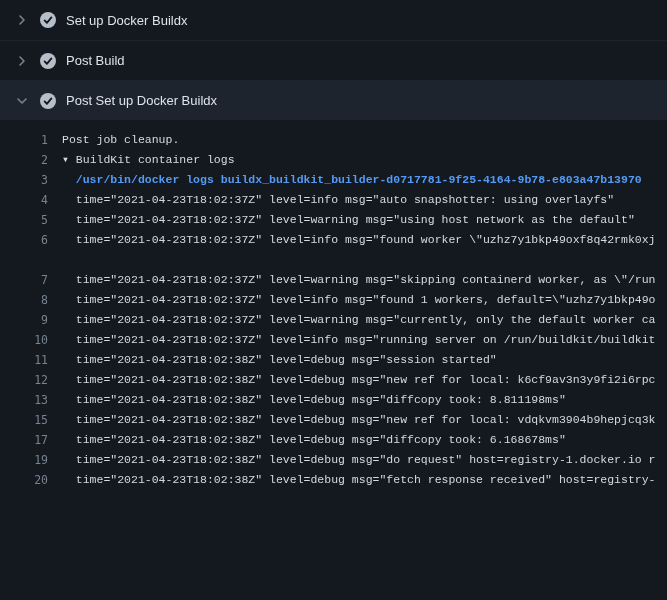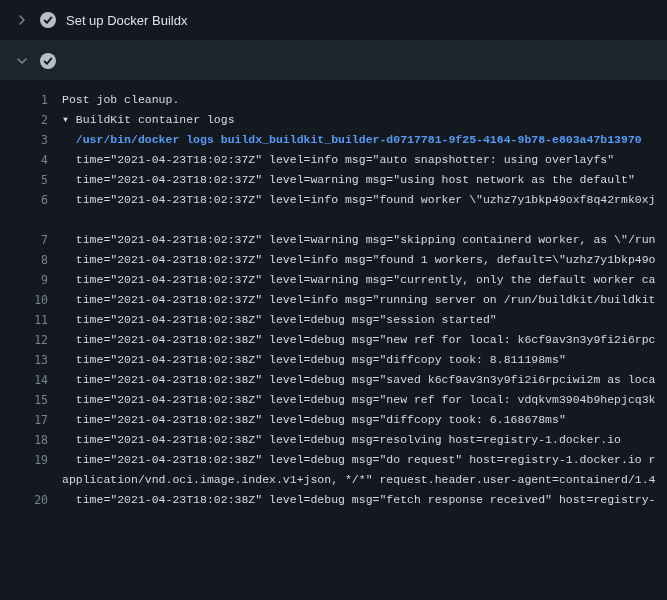--- a/index.html
+++ b/index.html
@@ -65,33 +65,48 @@
     <span class="status">
       <svg width="16" height="16" viewBox="0 0 16 16">
         <circle cx="8" cy="8" r="8" fill="#b6bec9"></circle>
         <path d="M4.6 8.4l2.3 2.4 4.5-5.4" fill="none" stroke="#14181f" stroke-width="1.8" stroke-linecap="round" stroke-linejoin="round"></path>
       </svg>
     </span>
     <span class="section-label">Set up Docker Buildx</span>
   </div>
 
 
+  <div class="section-row">
+    <span class="chev">
+      <svg width="16" height="16" viewBox="0 0 16 16">
+        <path d="M6 4l4 4-4 4" fill="none" stroke="#768390" stroke-width="1.6" stroke-linecap="round" stroke-linejoin="round"></path>
+      </svg>
+    </span>
+    <span class="status">
+      <svg width="16" height="16" viewBox="0 0 16 16">
+        <circle cx="8" cy="8" r="8" fill="#b6bec9"></circle>
+        <path d="M4.6 8.4l2.3 2.4 4.5-5.4" fill="none" stroke="#14181f" stroke-width="1.8" stroke-linecap="round" stroke-linejoin="round"></path>
+      </svg>
+    </span>
+    <span class="section-label">Post Build</span>
+  </div>
 
   <div class="section-row expanded">
     <span class="chev">
       <svg width="16" height="16" viewBox="0 0 16 16">
         <path d="M6 4l4 4-4 4" fill="none" stroke="#768390" stroke-width="1.6" stroke-linecap="round" stroke-linejoin="round"></path>
       </svg>
     </span>
     <span class="status">
       <svg width="16" height="16" viewBox="0 0 16 16">
         <circle cx="8" cy="8" r="8" fill="#b6bec9"></circle>
         <path d="M4.6 8.4l2.3 2.4 4.5-5.4" fill="none" stroke="#14181f" stroke-width="1.8" stroke-linecap="round" stroke-linejoin="round"></path>
       </svg>
     </span>
+    <span class="section-label">Post Set up Docker Buildx</span>
   </div>
 </div>
   <div class="log" id="log-container">
   <div class="log-row">
     <span class="log-num">1</span>
     <span class="log-text">Post job cleanup.</span>
   </div>
 
   <div class="log-row">
     <span class="log-num">2</span>
@@ -150,49 +165,37 @@
   <div class="log-row">
     <span class="log-num">12</span>
     <span class="log-text">  time="2021-04-23T18:02:38Z" level=debug msg="new ref for local: k6cf9av3n3y9fi2i6rpc</span>
   </div>
 
   <div class="log-row">
     <span class="log-num">13</span>
     <span class="log-text">  time="2021-04-23T18:02:38Z" level=debug msg="diffcopy took: 8.811198ms"</span>
   </div>
 
-  <div class="log-row">
-    <span class="log-num">14</span>
-    <span class="log-text">  time="2021-04-23T18:02:38Z" level=debug msg="saved k6cf9av3n3y9fi2i6rpciwi2m as loca</span>
-  </div>
 
   <div class="log-row">
     <span class="log-num">15</span>
     <span class="log-text">  time="2021-04-23T18:02:38Z" level=debug msg="new ref for local: vdqkvm3904b9hepjcq3k</span>
   </div>
 
   <div class="log-row">
     <span class="log-num">17</span>
     <span class="log-text">  time="2021-04-23T18:02:38Z" level=debug msg="diffcopy took: 6.168678ms"</span>
   </div>
 
 
-  <div class="log-row">
-    <span class="log-num">18</span>
-    <span class="log-text">  time="2021-04-23T18:02:38Z" level=debug msg=resolving host=registry-1.docker.io</span>
-  </div>
 
   <div class="log-row">
     <span class="log-num">19</span>
     <span class="log-text">  time="2021-04-23T18:02:38Z" level=debug msg="do request" host=registry-1.docker.io r</span>
   </div>
 
-  <div class="log-row">
-    <span class="log-num"></span>
-    <span class="log-text">application/vnd.oci.image.index.v1+json, */*" request.header.user-agent=containerd/1.4</span>
-  </div>
 
   <div class="log-row">
     <span class="log-num">20</span>
     <span class="log-text">  time="2021-04-23T18:02:38Z" level=debug msg="fetch response received" host=registry-</span>
   </div>
 </div>
 </div>
 
 </body></html>

